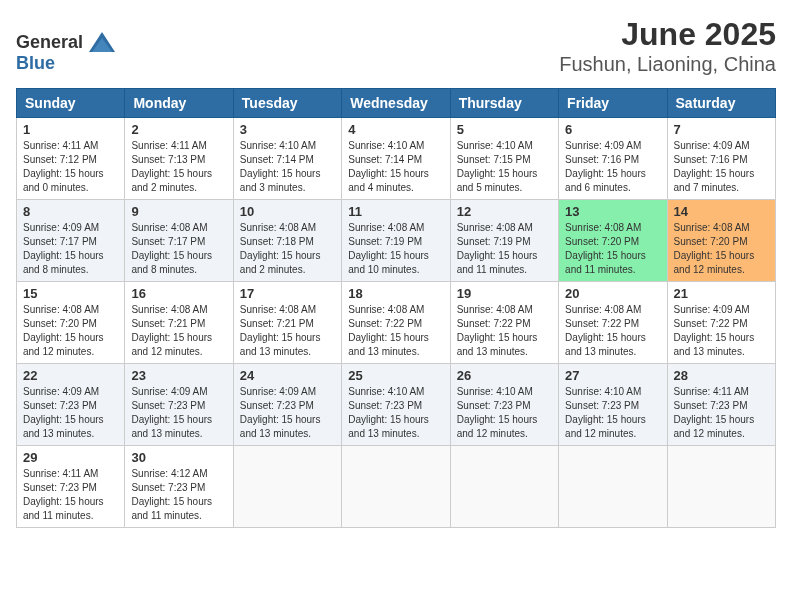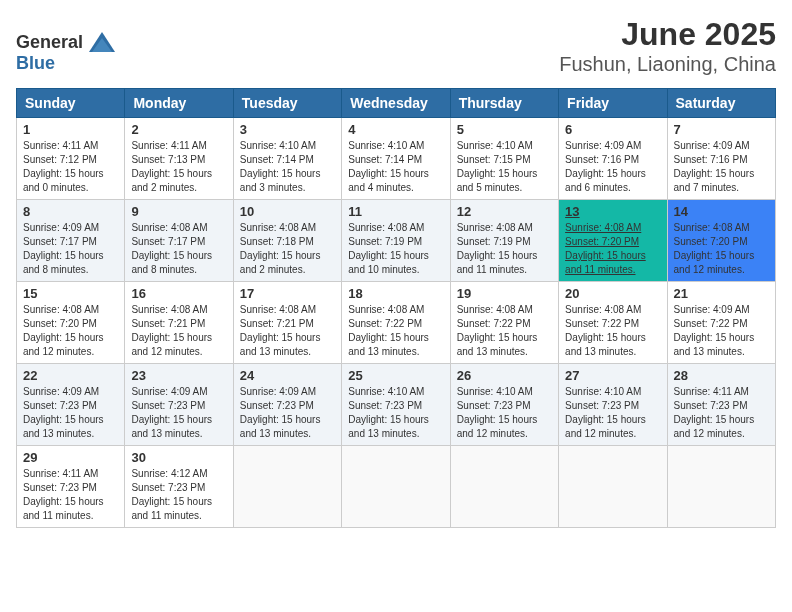--- a/index.html
+++ b/index.html
@@ -190,29 +190,29 @@
         </div>
       </td>
         <td style="background: rgb(240, 244, 248);">
         <span class="day-number">12</span>
         <div class="day-info">
           <span>Sunrise: 4:08 AM</span><br>
           <span>Sunset: 7:19 PM</span><br>
           <span>Daylight: 15 hours and 11 minutes.</span>
         </div>
       </td>
-        <td style="background: #14b8a6; text-decoration: underline;">
+        <td style="background: #86efac;">
         <span class="day-number">13</span>
         <div class="day-info">
           <span>Sunrise: 4:08 AM</span><br>
           <span>Sunset: 7:20 PM</span><br>
           <span>Daylight: 15 hours and 11 minutes.</span>
         </div>
       </td>
-        <td style="background: #3b82f6;">
+        <td style="background: #fdba74;">
         <span class="day-number">14</span>
         <div class="day-info">
           <span>Sunrise: 4:08 AM</span><br>
           <span>Sunset: 7:20 PM</span><br>
           <span>Daylight: 15 hours and 12 minutes.</span>
         </div>
       </td>
       </tr>
       <tr>
         <td>

